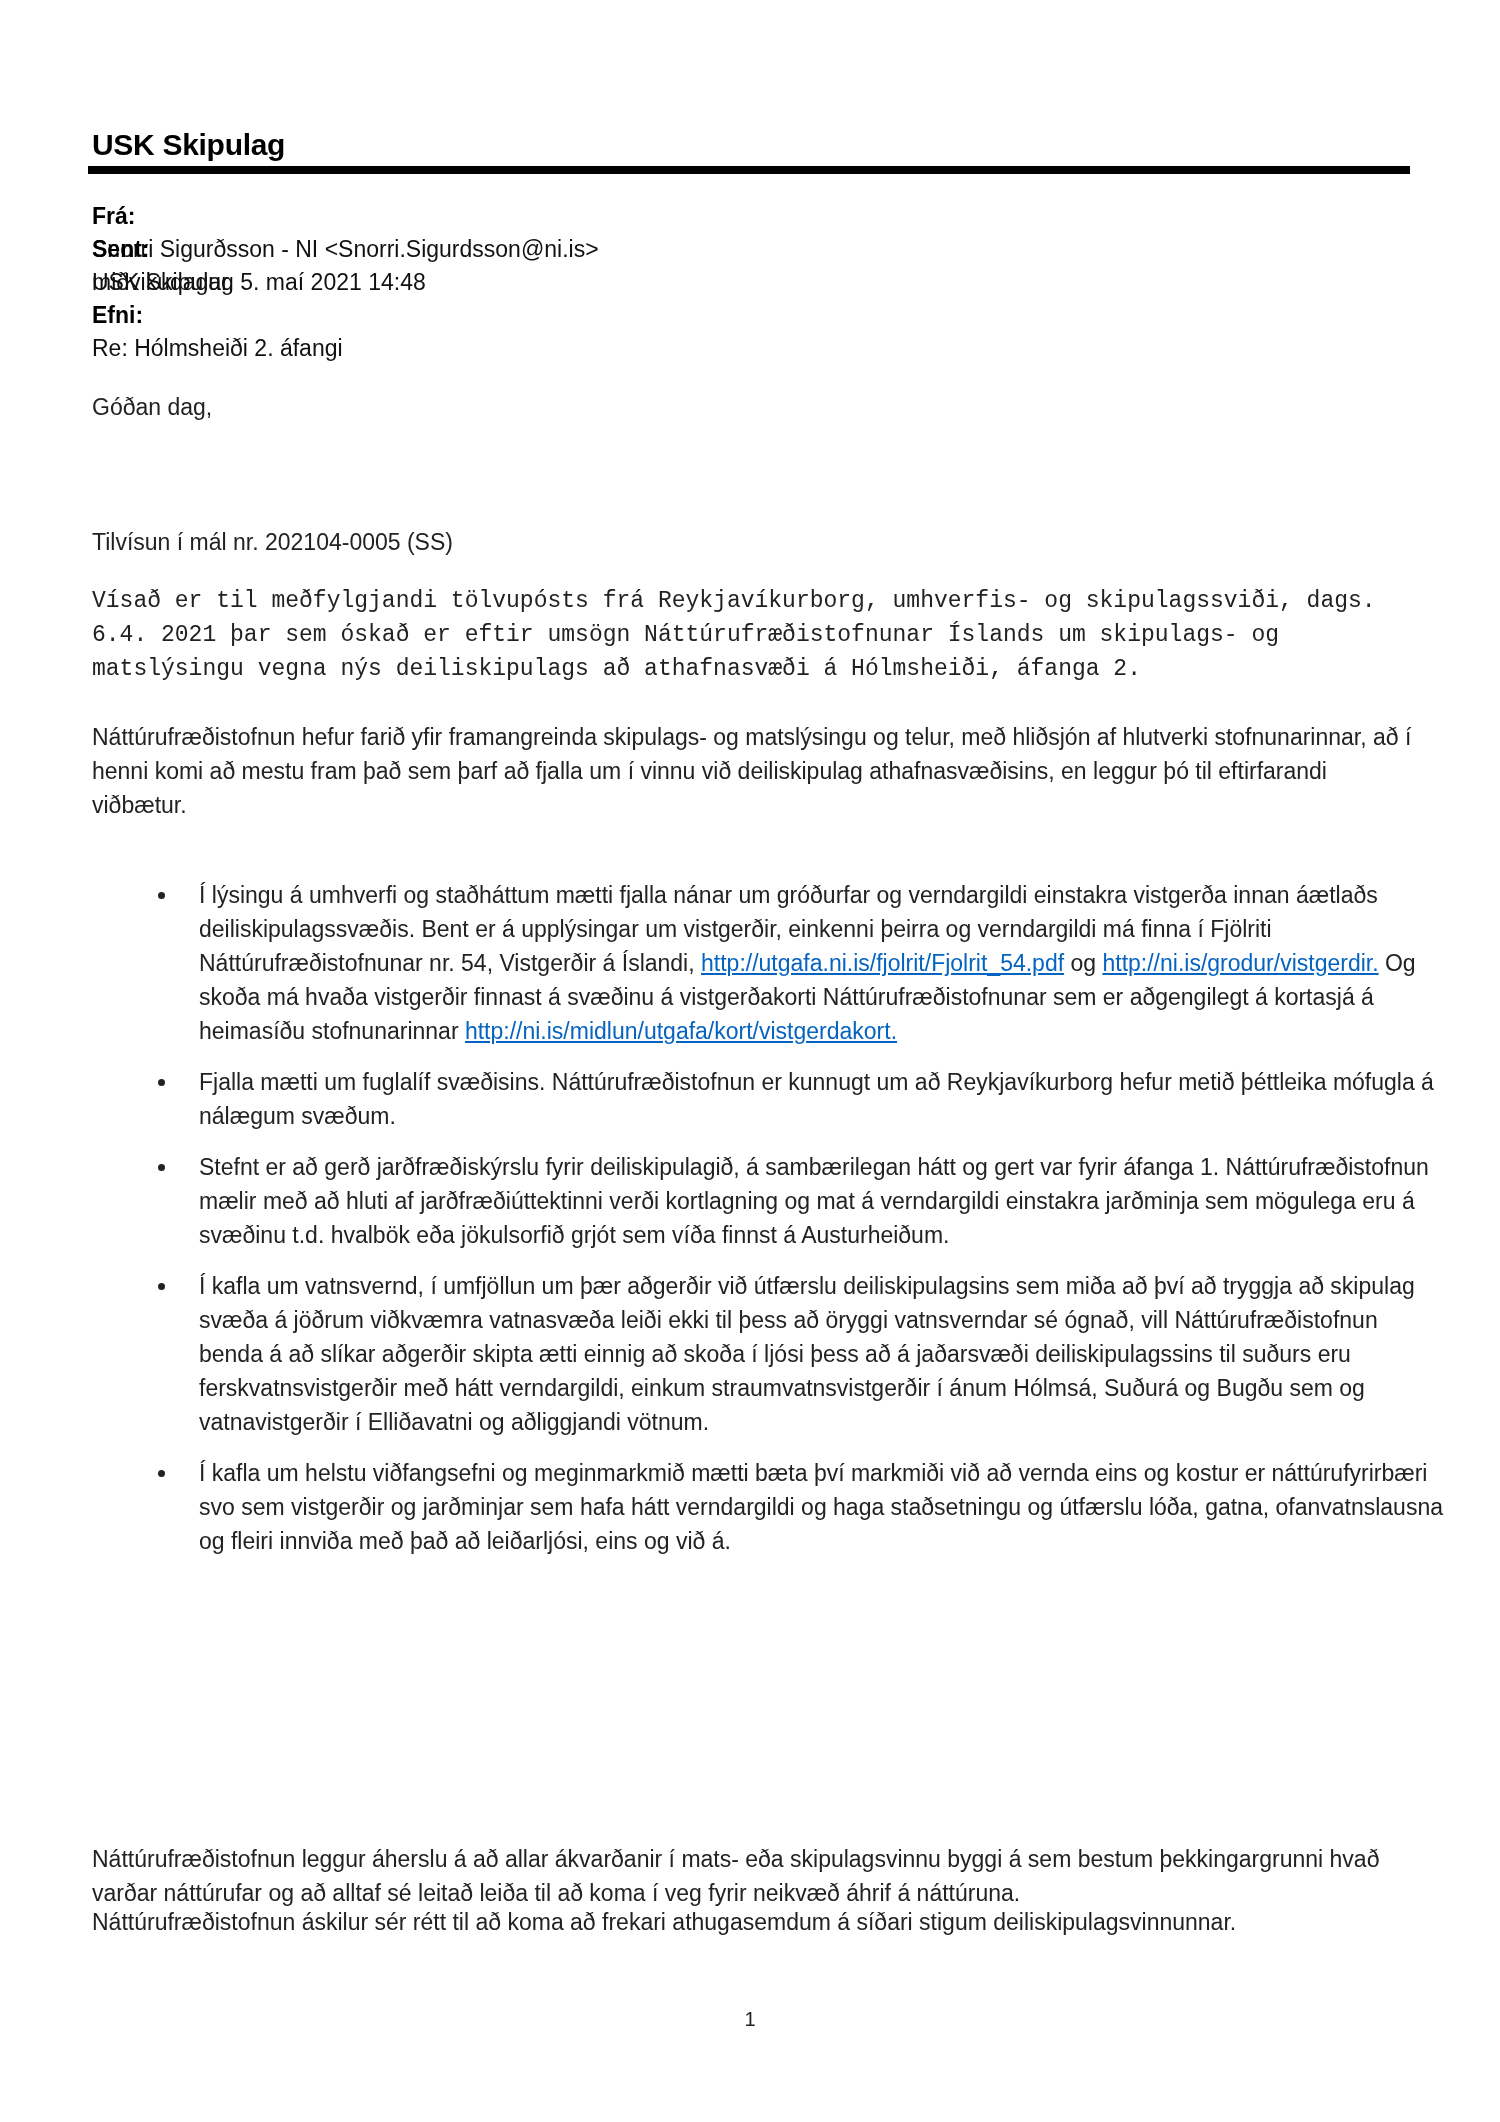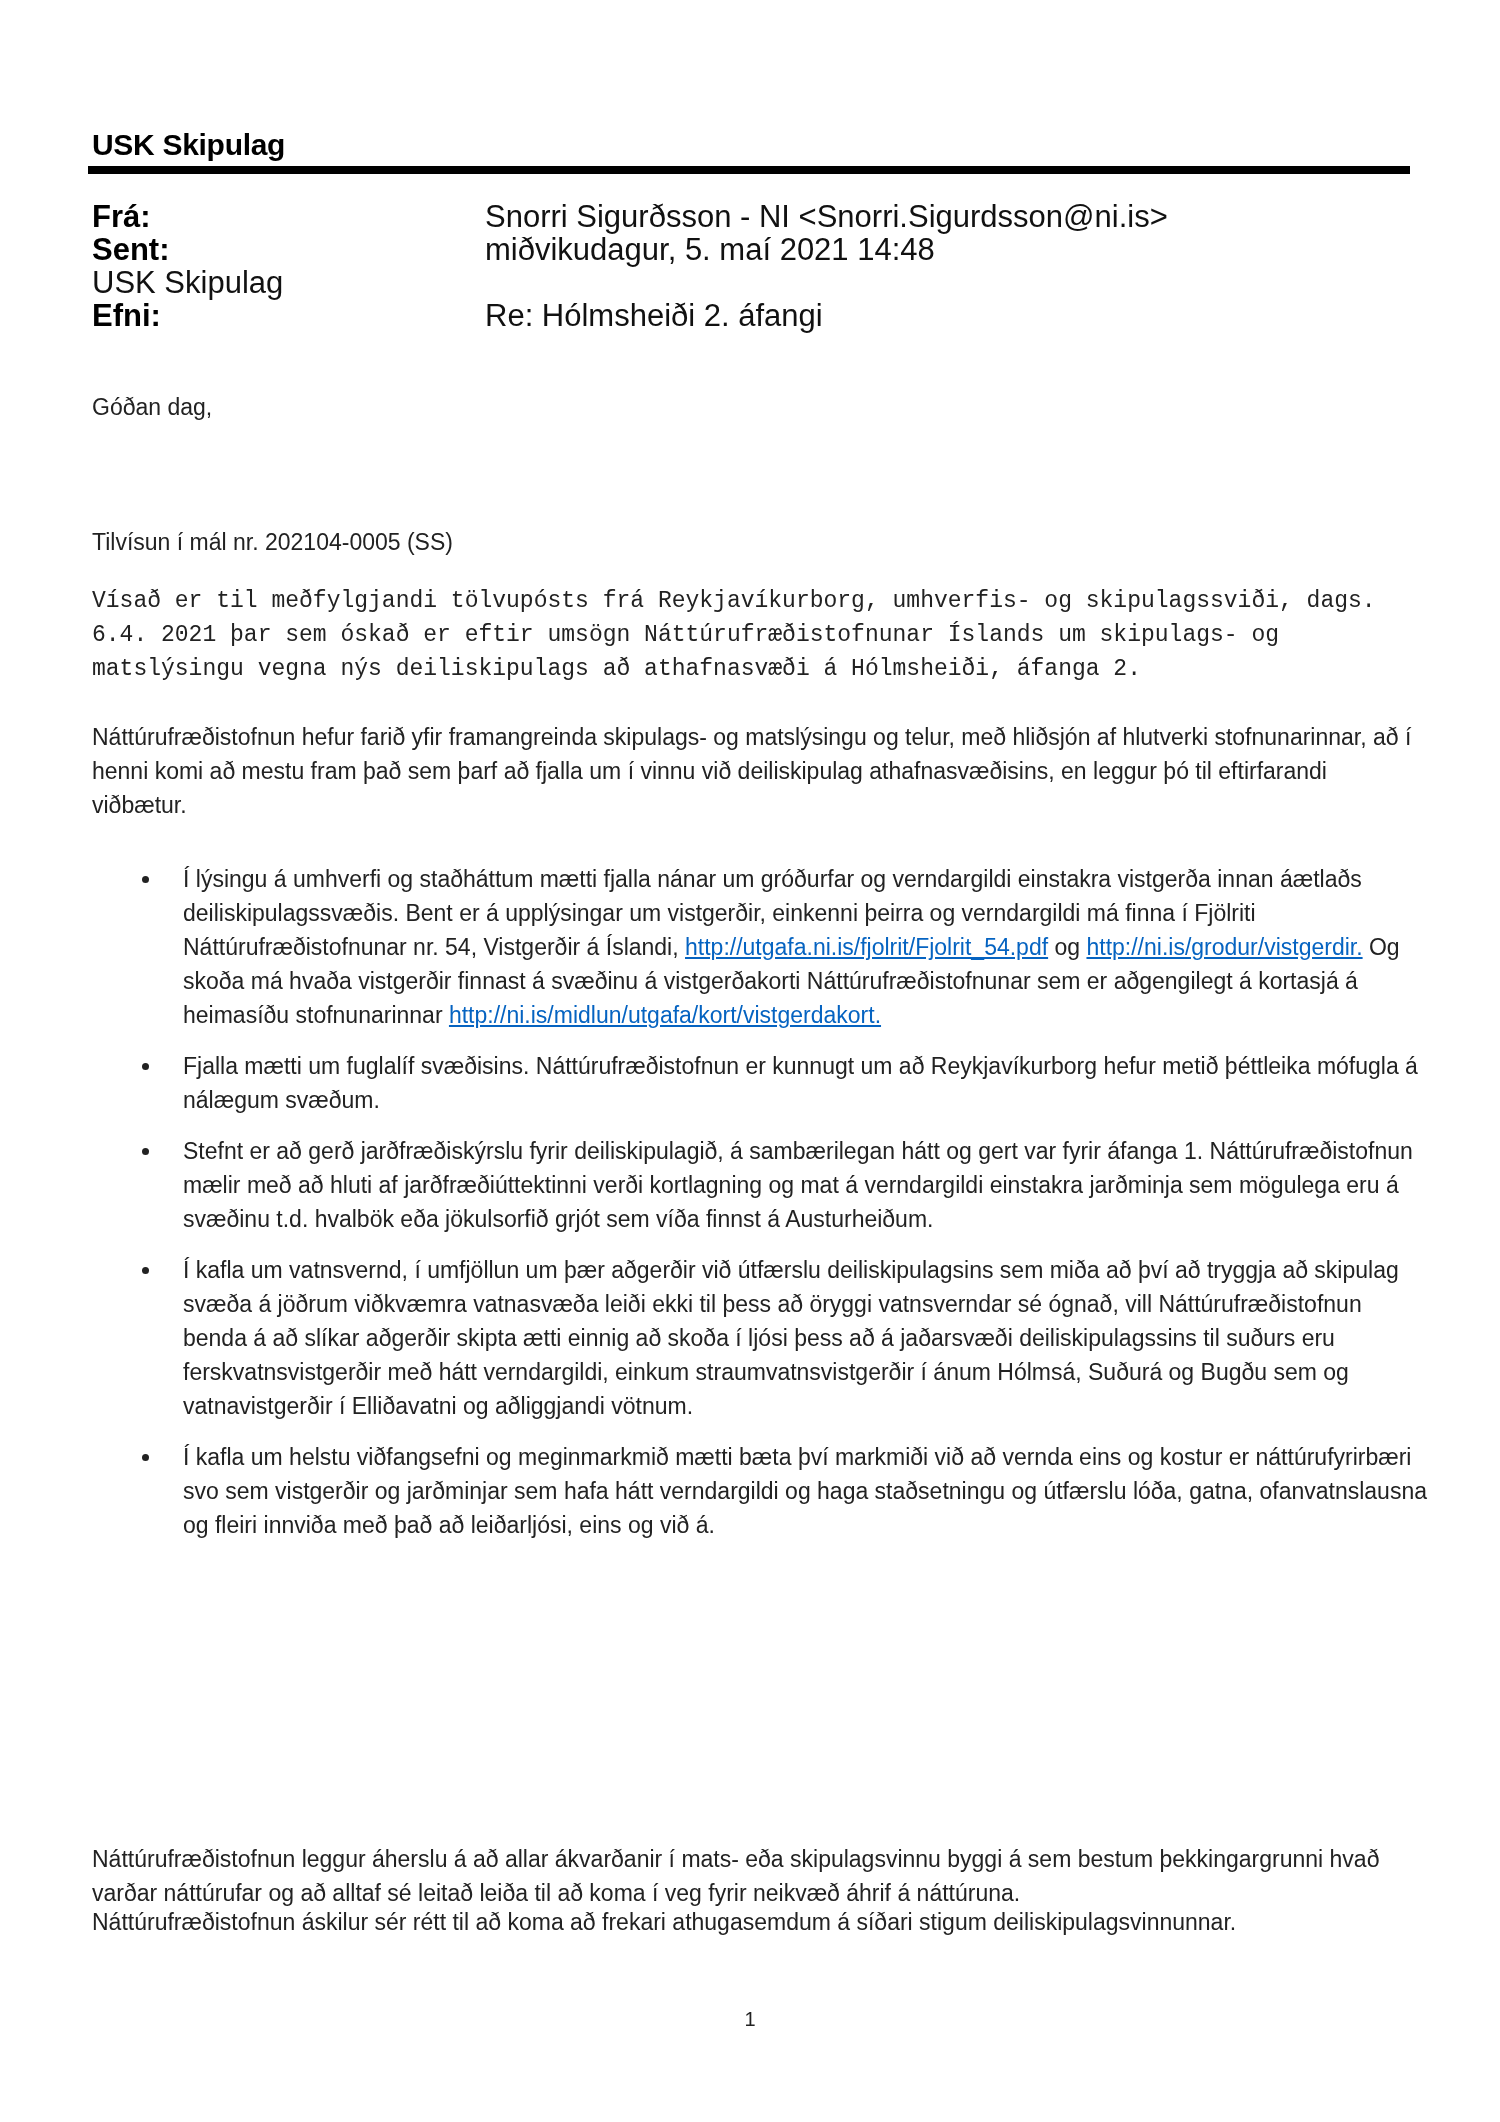--- a/index.html
+++ b/index.html
@@ -1,25 +1,25 @@
 <!DOCTYPE html>
 <html><head>
 <meta charset="utf-8">
 <style>
   html, body { margin:0; padding:0; background:#ffffff; }
   body { width:1500px; height:2122px; position:relative; overflow:hidden;
          font-family:"Liberation Sans", "DejaVu Sans", sans-serif; color:#1f1f1f; }
   .title { position:absolute; left:92px; top:128px; font-size:30px; font-weight:bold; color:#000; letter-spacing:-0.3px; }
   .rule { position:absolute; left:88px; top:166px; width:1322px; height:8px; background:#000; }
   .hdr { position:absolute; left:92px; top:200px; width:1300px; }
-  .hdr-row { display:flex; height:33px; line-height:33px; font-size:31px; }
+  .hdr-row { display:flex; height:33px; line-height:33px; font-size:23px;flex-direction:column; }
   .hdr-label { width:393px; font-weight:bold; color:#000; }
   .hdr-value { color:#111; }
   .p { position:absolute; left:92px; width:1330px; font-size:23px; line-height:34px; color:#222; }
-  ul.bullets { position:absolute; left:92px; top:862px; width:1340px; margin:0; padding:0; list-style:none; }
+  ul.bullets { position:absolute; left:92px; top:862px; width:1340px; margin:16px; padding:0; list-style:none; }
   ul.bullets li { position:relative; padding-left:91px; font-size:23px; line-height:34px; color:#222; margin-bottom:17px; }
   ul.bullets li .dot { position:absolute; left:50px; top:14px; width:7px; height:7px; border-radius:50%; background:#222; }
   a.lnk { color:#0563C1; text-decoration:underline; }
   .pageno { position:absolute; left:0; width:1500px; top:2008px; text-align:center; font-size:20px; color:#222; }
 </style>
 </head>
 <body>
 
 <div class="title">USK Skipulag</div>
 <div class="rule"></div>

